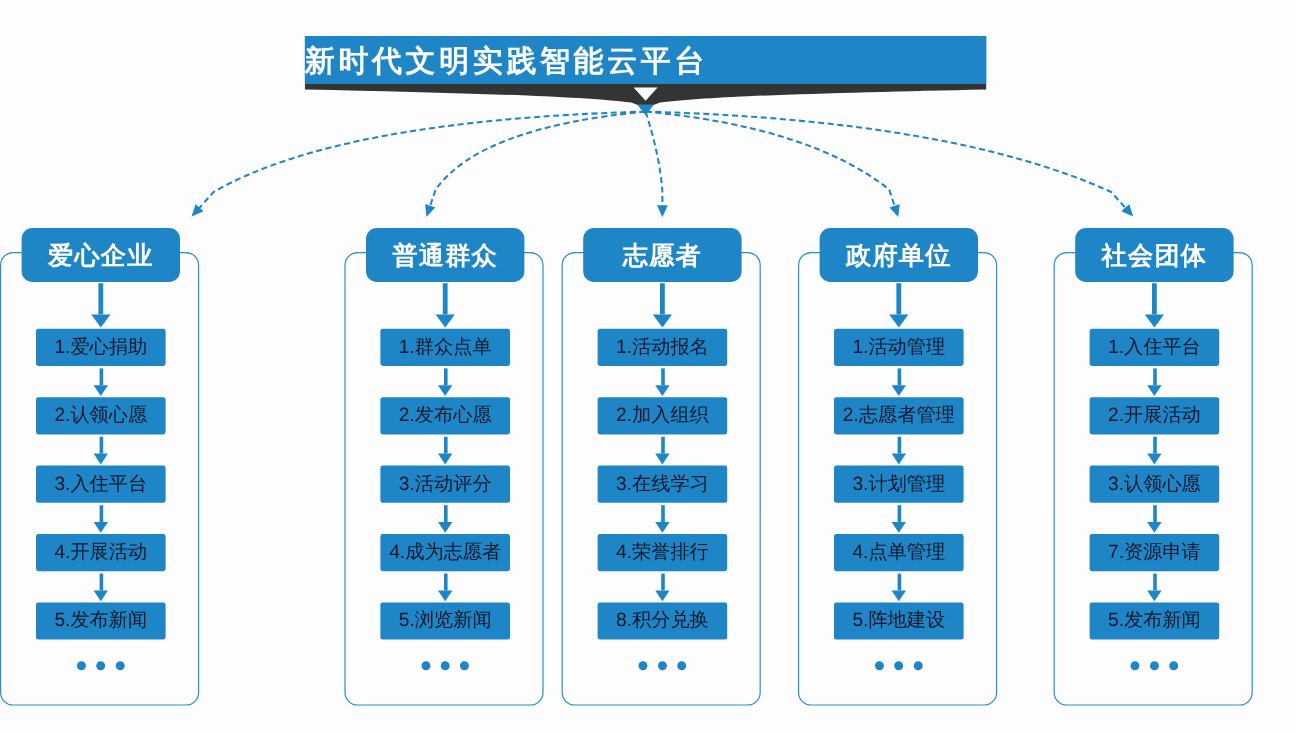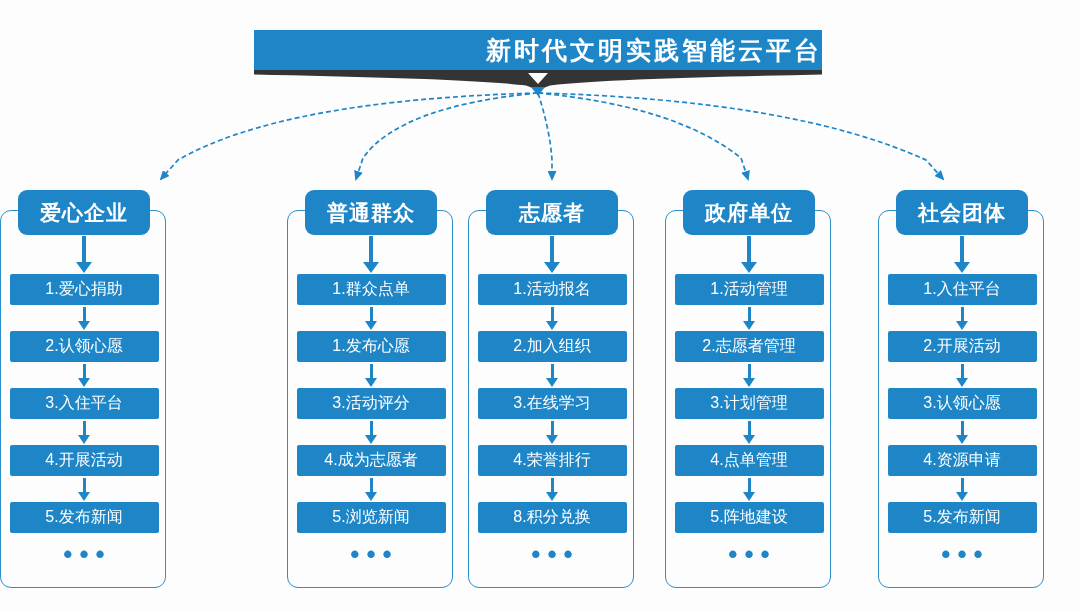--- a/index.html
+++ b/index.html
@@ -2,21 +2,21 @@
 <html><head>
 <meta charset="utf-8">
 <style>
   html,body{margin:0;padding:0;background:#fdfdfd;}
   body{font-family:"Liberation Sans","DejaVu Sans",sans-serif;}
   .canvas{position:relative;width:1080px;height:611px;background:#fdfdfd;overflow:hidden;}
 
   
   .banner{position:absolute;left:254px;top:30px;width:568px;height:40px;
     background:#1E86C7;color:#fff;font-weight:bold;font-size:25px;letter-spacing:3px;
-    display:flex;align-items:center;justify-content:flex-end;}
+    display:flex;align-items:center;justify-content:flex-start;}
   .ribbon{position:absolute;left:254px;top:70px;}
   .connectors{position:absolute;left:0;top:0;}
 
   
   .column{position:absolute;top:185px;width:168px;height:412px;}
   .column:nth-of-type(1){left:74px;}
   .column:nth-of-type(2){left:271px;margin-left:16px;}
   .column:nth-of-type(3){left:468px;}
   .column:nth-of-type(4){left:665px;padding-left:36px;}
   .column:nth-of-type(5){left:878px;}
@@ -24,21 +24,21 @@
     border:1.6px solid #2A8FCB;border-radius:11px;background:transparent;}
   .stack{position:absolute;top:5px;left:0;width:168px;display:flex;
     flex-direction:column;align-items:center;}
   .header-box{width:132px;height:45px;background:#1E86C7;border-radius:9px;color:#fff;
     font-weight:bold;font-size:21px;letter-spacing:1px;display:flex;align-items:center;
     justify-content:center;box-sizing:border-box;z-index:2;}
   .big-arrow{height:37px;margin:1px 0;display:flex;flex-direction:column;align-items:center;}
   .big-arrow .shaft{width:4px;height:26px;background:#1E86C7;}
   .big-arrow .head{width:0;height:0;border-left:8px solid transparent;
     border-right:8px solid transparent;border-top:11px solid #1E86C7;}
-  .step{width:149px;height:31px;background:#1E86C7;color:#ffffff;font-size:16px;
+  .step{width:108px;height:31px;background:#1E86C7;color:#0f172a;font-size:16px;
     border-radius:2px;display:flex;align-items:center;justify-content:center;}
   .small-arrow{height:26px;display:flex;flex-direction:column;align-items:center;justify-content:center;}
   .small-arrow .shaft{width:3px;height:14px;background:#1E86C7;}
   .small-arrow .head{width:0;height:0;border-left:6px solid transparent;
     border-right:6px solid transparent;border-top:9px solid #1E86C7;}
   .dots{margin-top:10px;color:#1E86C7;font-size:26px;font-weight:bold;
     letter-spacing:7px;padding-left:7px;line-height:22px;}
 </style>
 </head>
 <body>
@@ -74,21 +74,21 @@
       <div class="header-box">普通群众</div>
       <div class="big-arrow">
           <div class="shaft"></div>
           <div class="head"></div>
         </div>
       <div class="step">1.群众点单</div>
       <div class="small-arrow">
           <div class="shaft"></div>
           <div class="head"></div>
         </div>
-      <div class="step">1.发布心愿</div>
+      <div class="step">2.发布心愿</div>
       <div class="small-arrow">
           <div class="shaft"></div>
           <div class="head"></div>
         </div>
       <div class="step">3.活动评分</div>
       <div class="small-arrow">
           <div class="shaft"></div>
           <div class="head"></div>
         </div>
       <div class="step">4.成为志愿者</div>
@@ -183,21 +183,21 @@
       <div class="step">2.开展活动</div>
       <div class="small-arrow">
           <div class="shaft"></div>
           <div class="head"></div>
         </div>
       <div class="step">3.认领心愿</div>
       <div class="small-arrow">
           <div class="shaft"></div>
           <div class="head"></div>
         </div>
-      <div class="step">4.资源申请</div>
+      <div class="step">7.资源申请</div>
       <div class="small-arrow">
           <div class="shaft"></div>
           <div class="head"></div>
         </div>
       <div class="step">5.发布新闻</div>
       <div class="dots">•••</div>
     </div>
   </div>
 
   <div class="column">

